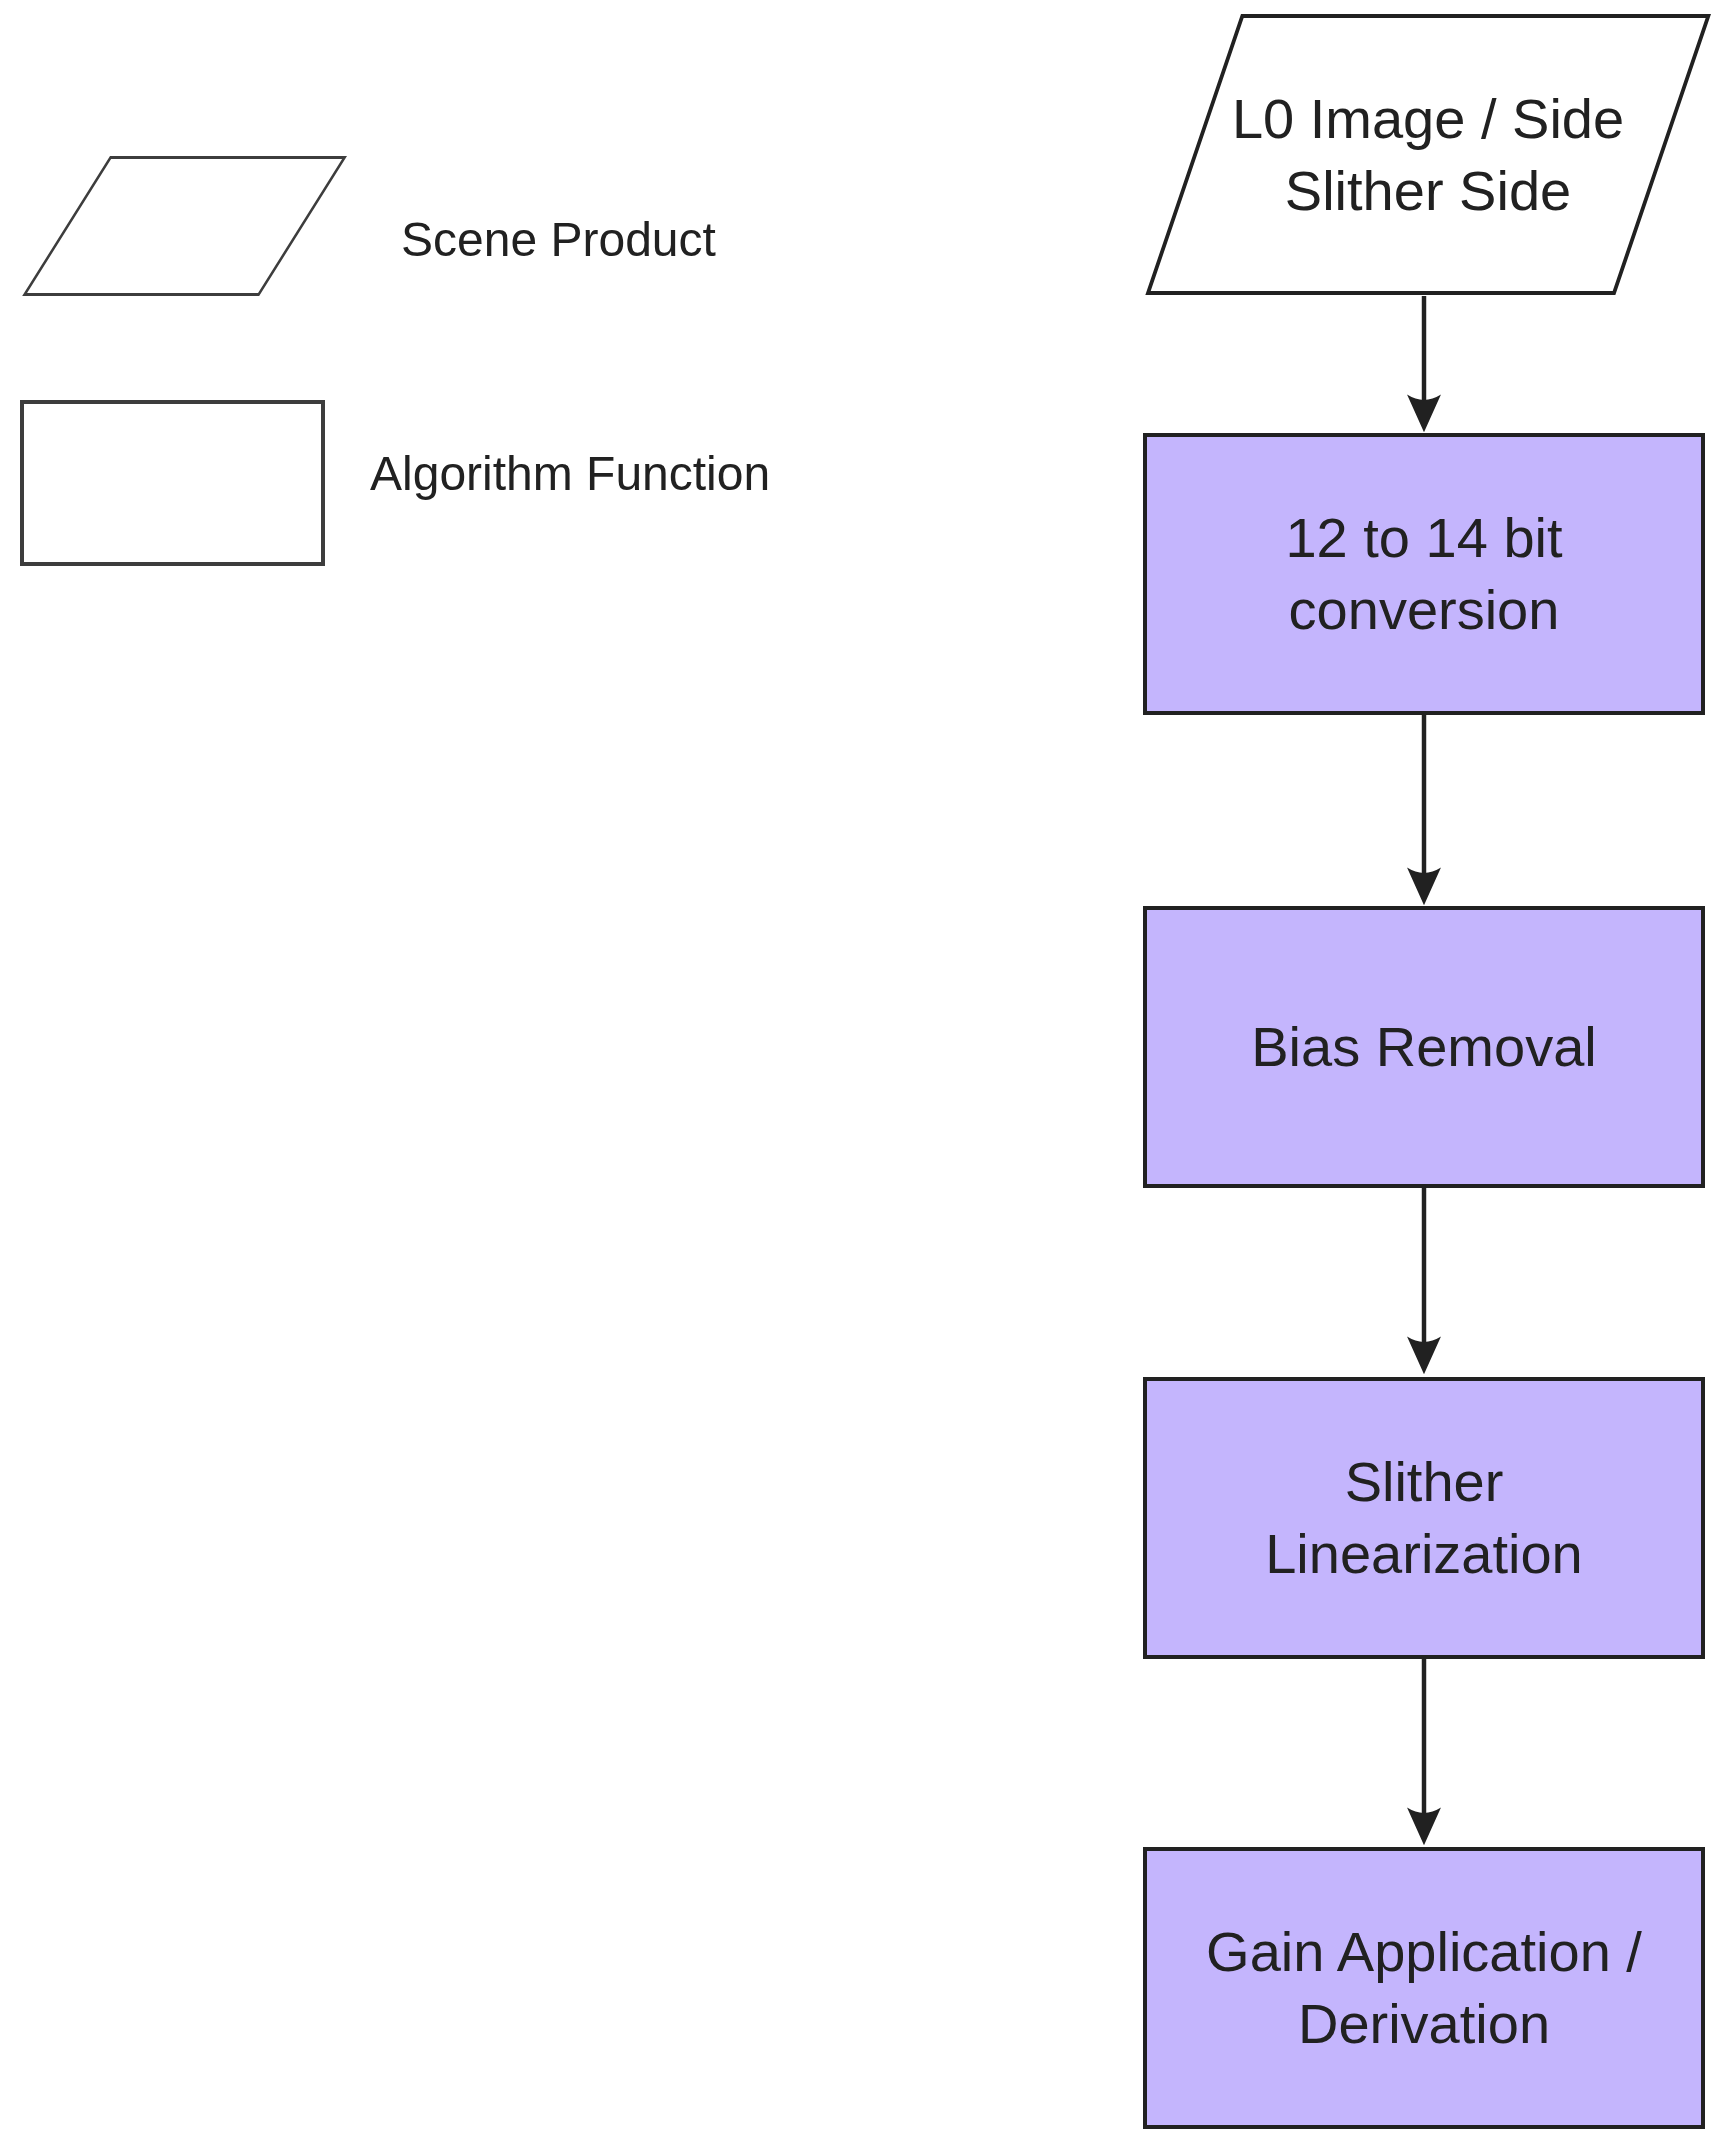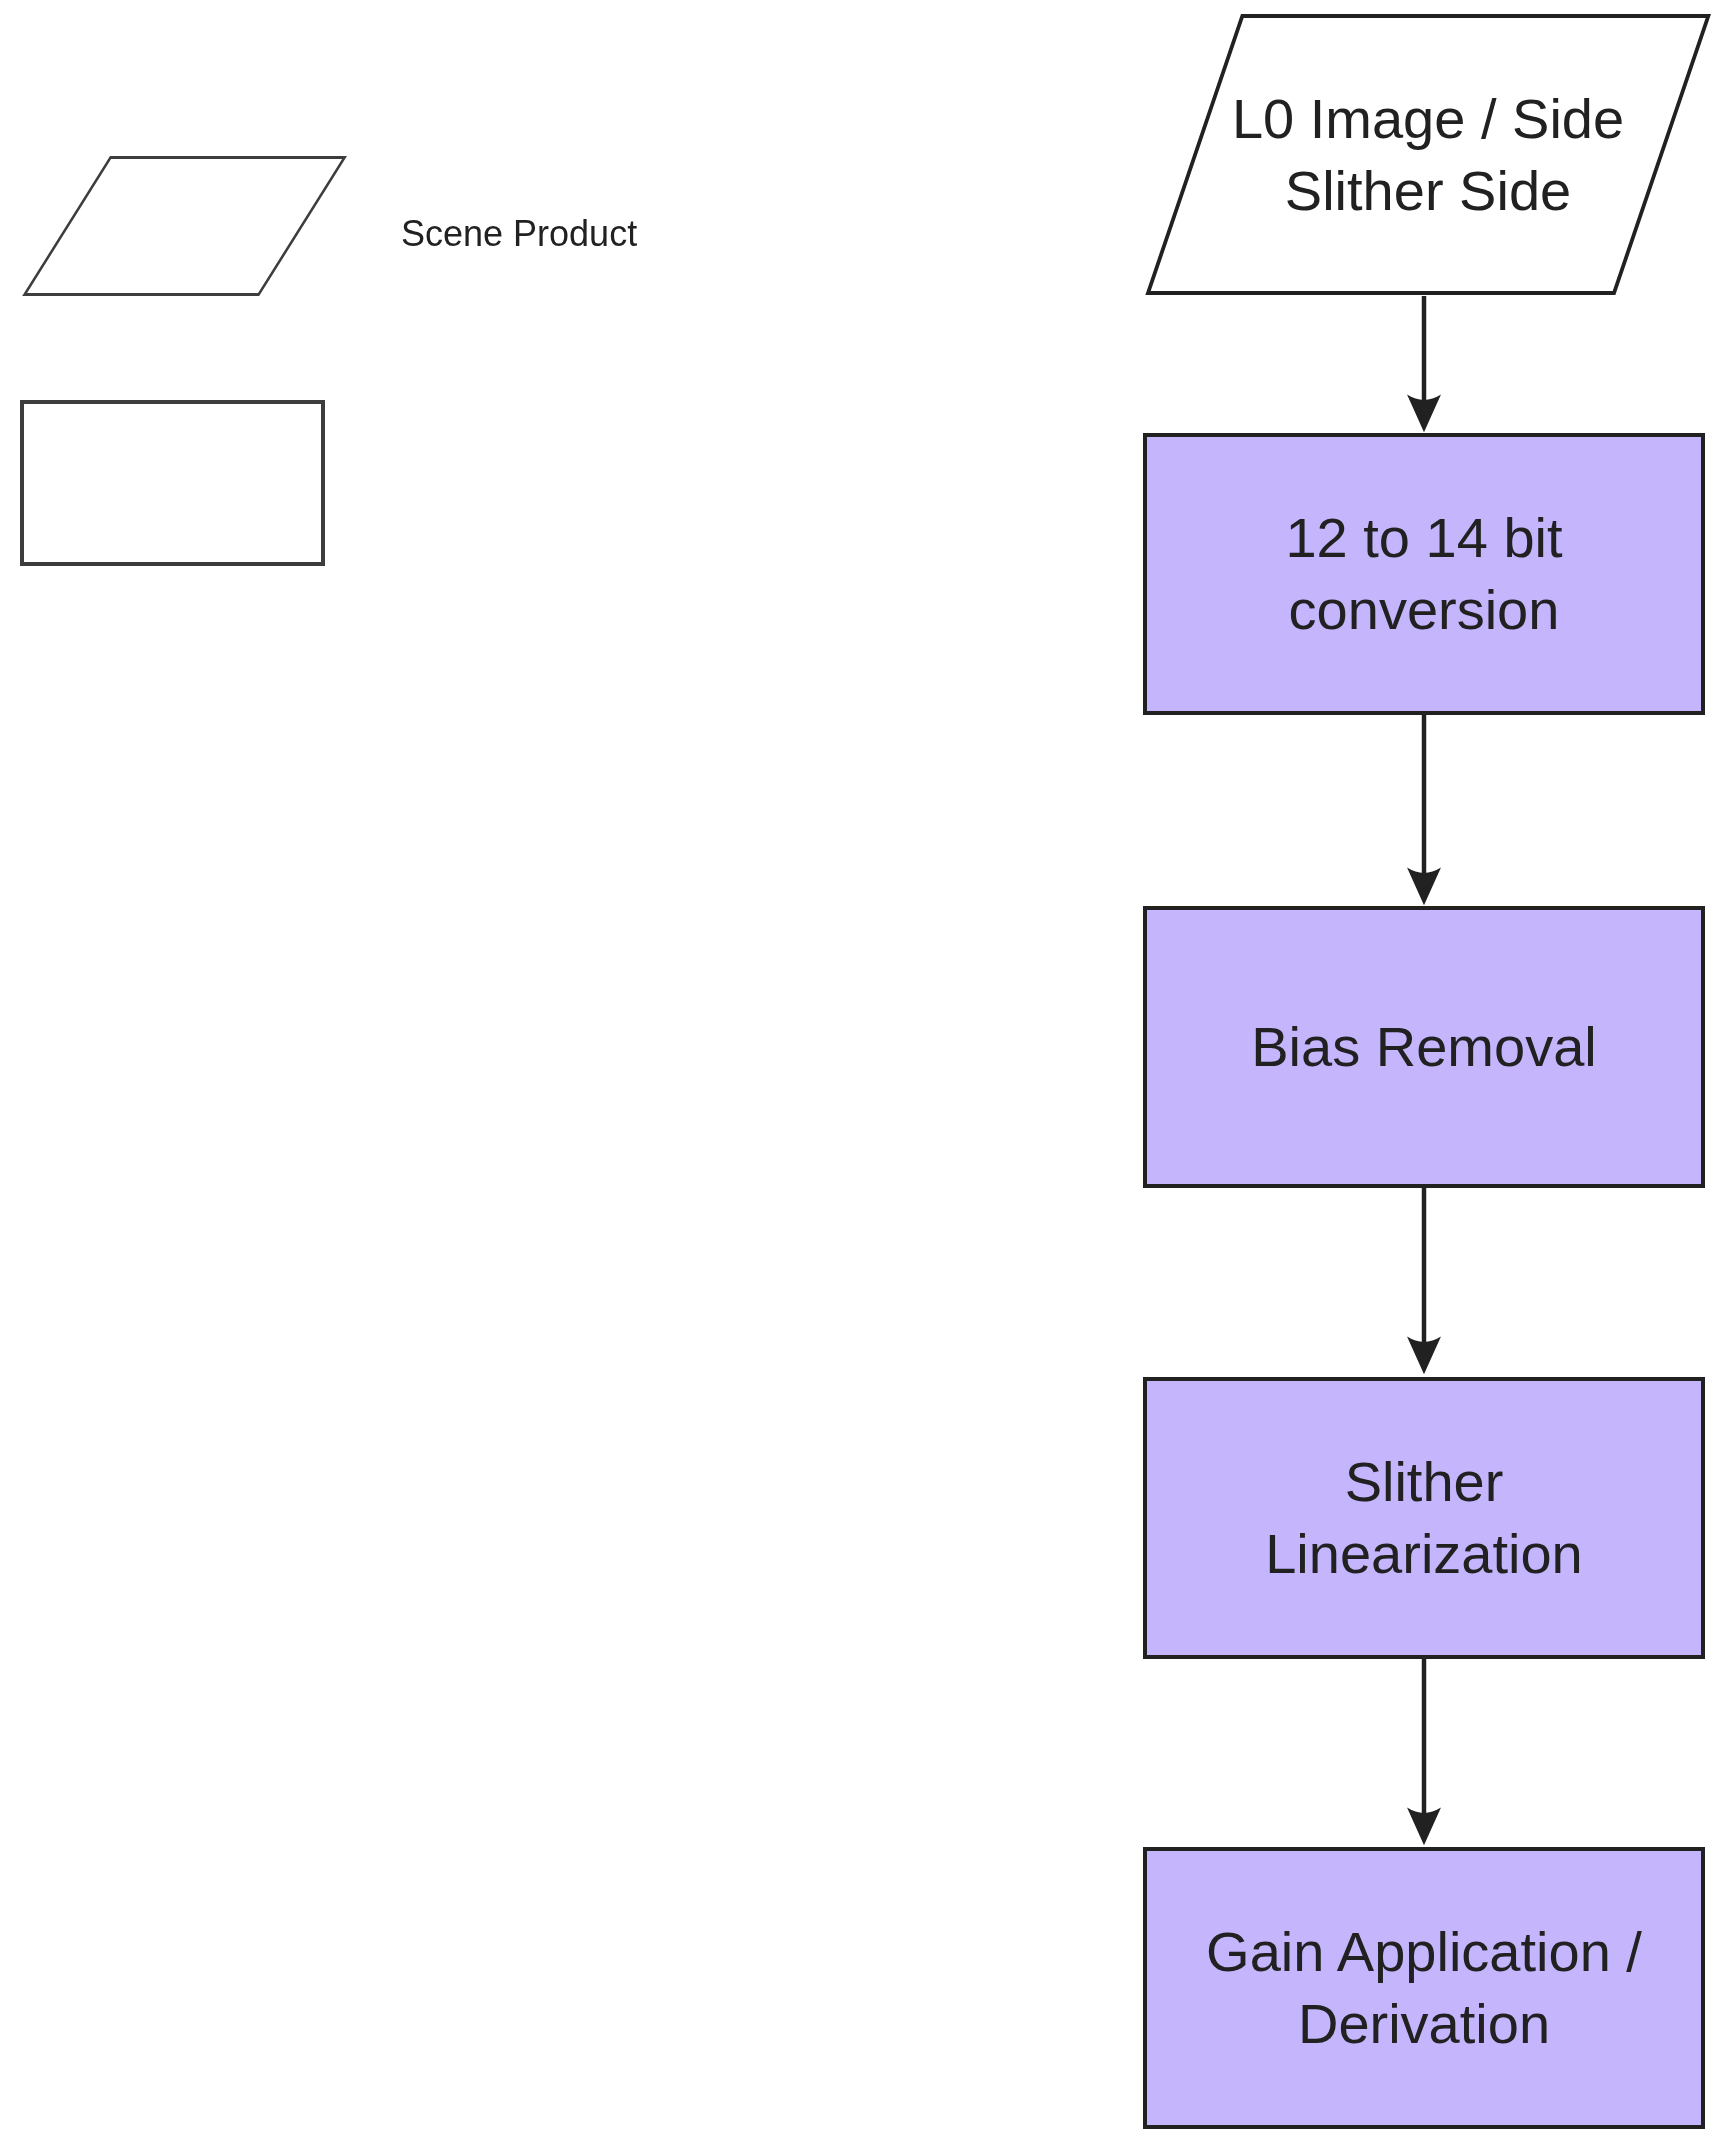--- a/index.html
+++ b/index.html
@@ -80,21 +80,21 @@
     left: 19.7px;
     top: 400px;
     width: 305px;
     height: 166px;
     border: 4.5px solid #3d3d3d;
     box-sizing: border-box;
     background: #ffffff;
   }
   .legend-label {
     position: absolute;
-    font-size: 36px;
+    font-size: 48px;
     line-height: 1;
     color: #212121;
     white-space: nowrap;
   }
   #legend-label-scene     { left: 401px; top: 216px; }
   #legend-label-algorithm { left: 370px; top: 450px; }
 
   
   .arrow { position: absolute; left: 1399px; width: 50px; }
   #arrow-1 { top: 296px;  height: 138px; }
@@ -109,20 +109,21 @@
 <body>
 
 <div id="diagram">
 
   <div class="pgram-wrap" id="legend-pgram">
     <div class="pgram-shape"></div>
   </div>
   <div class="legend-label" id="legend-label-scene">Scene Product</div>
 
   <div class="abs" id="legend-rect"></div>
+  <div class="legend-label" id="legend-label-algorithm">Algorithm Function</div>
 
   <div class="pgram-wrap" id="flow-pgram">
     <div class="pgram-shape"></div>
     <div class="node-label">
       <span class="ln">L0 Image / Side</span>
       <span class="ln">Slither Side</span>
     </div>
   </div>
 
   <div class="arrow" id="arrow-1">

